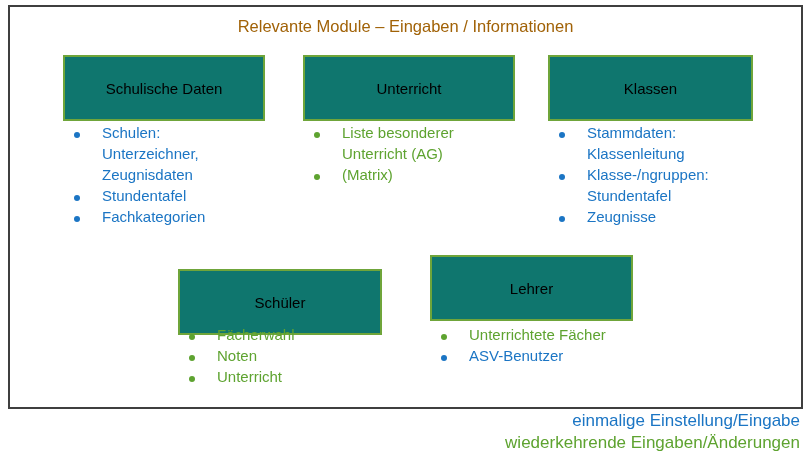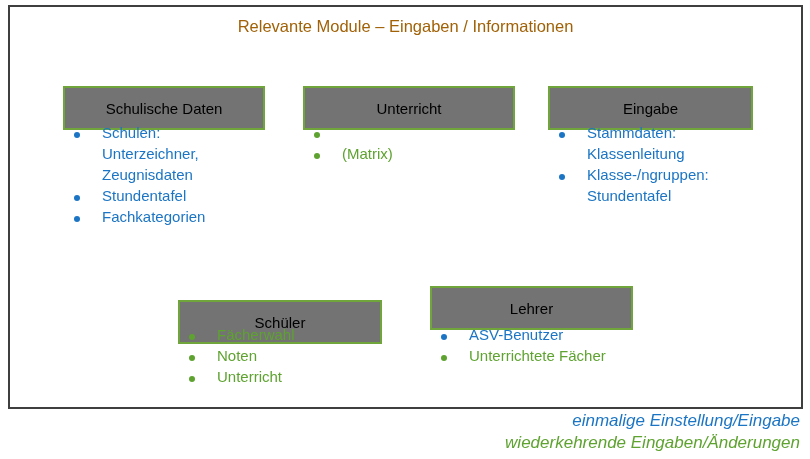--- a/index.html
+++ b/index.html
@@ -23,30 +23,29 @@
     position: absolute;
     left: 8px; top: 15px;
     width: 795px;
     text-align: center;
     font-size: 16.5px;
     line-height: 22px;
     color: #a16207;
   }
   .mod-box {
     position: absolute;
-    height: 44px;
-    background: #737373;
+    height: 66px;
+    background: #0f766e;
     border: 2px solid #6fa53a;
     box-sizing: border-box;
     display: flex;
     align-items: center;
     justify-content: center;
     font-size: 15px;
     color: #000000;
-    margin-top: 31px;
   }
   .mod-list {
     position: absolute;
     list-style: none;
     margin: 0; padding: 0;
     font-size: 15px;
     line-height: 21px;
   }
   .item { display: flex; }
   .dot {
@@ -64,40 +63,39 @@
   }
   .txt { white-space: pre-line; }
   .einmalig { color: #1b75c4; }
   .wiederkehrend { color: #5ea330; }
   .legend {
     position: absolute;
     right: 10px; top: 410px;
     text-align: right;
     font-size: 17px;
     line-height: 22px;
-    font-style: italic;
   }
 </style>
 </head>
 <body>
 
 <div class="canvas">
 
   <div class="frame"></div>
 
   <div class="title">Relevante Module – Eingaben / Informationen</div>
 
   <div class="mod-box" style="left:63px;top:55px;width:202px">
     <span>Schulische Daten</span>
   </div>
   <div class="mod-box" style="left:303px;top:55px;width:212px">
     <span>Unterricht</span>
   </div>
   <div class="mod-box" style="left:548px;top:55px;width:205px">
-    <span>Eingabe</span>
+    <span>Klassen</span>
   </div>
 
   <ul class="mod-list" style="left:63px;top:122px;width:220px">
     <li class="item einmalig">
       <span class="dot"></span>
       <span class="txt">Schulen:
 Unterzeichner,
 Zeugnisdaten</span>
     </li>
     <li class="item einmalig">
@@ -106,37 +104,43 @@
     </li>
     <li class="item einmalig">
       <span class="dot"></span>
       <span class="txt">Fachkategorien</span>
     </li>
   </ul>
 
   <ul class="mod-list" style="left:303px;top:122px;width:220px">
     <li class="item wiederkehrend">
       <span class="dot"></span>
+      <span class="txt">Liste besonderer
+Unterricht (AG)</span>
     </li>
     <li class="item wiederkehrend">
       <span class="dot"></span>
       <span class="txt">(Matrix)</span>
     </li>
   </ul>
 
   <ul class="mod-list" style="left:548px;top:122px;width:230px">
     <li class="item einmalig">
       <span class="dot"></span>
       <span class="txt">Stammdaten:
 Klassenleitung</span>
     </li>
     <li class="item einmalig">
       <span class="dot"></span>
       <span class="txt">Klasse-/ngruppen:
 Stundentafel</span>
+    </li>
+    <li class="item einmalig">
+      <span class="dot"></span>
+      <span class="txt">Zeugnisse</span>
     </li>
   </ul>
 
   <div class="mod-box" style="left:178px;top:269px;width:204px">
     <span>Schüler</span>
   </div>
   <div class="mod-box" style="left:430px;top:255px;width:203px">
     <span>Lehrer</span>
   </div>
 
@@ -149,27 +153,27 @@
       <span class="dot"></span>
       <span class="txt">Noten</span>
     </li>
     <li class="item wiederkehrend">
       <span class="dot"></span>
       <span class="txt">Unterricht</span>
     </li>
   </ul>
 
   <ul class="mod-list" style="left:430px;top:324px;width:240px">
+    <li class="item wiederkehrend">
+      <span class="dot"></span>
+      <span class="txt">Unterrichtete Fächer</span>
+    </li>
     <li class="item einmalig">
       <span class="dot"></span>
       <span class="txt">ASV-Benutzer</span>
-    </li>
-    <li class="item wiederkehrend">
-      <span class="dot"></span>
-      <span class="txt">Unterrichtete Fächer</span>
     </li>
   </ul>
 
   <div class="legend">
     <div class="einmalig">einmalige Einstellung/Eingabe</div>
     <div class="wiederkehrend">wiederkehrende Eingaben/Änderungen</div>
   </div>
 
 </div>
 

